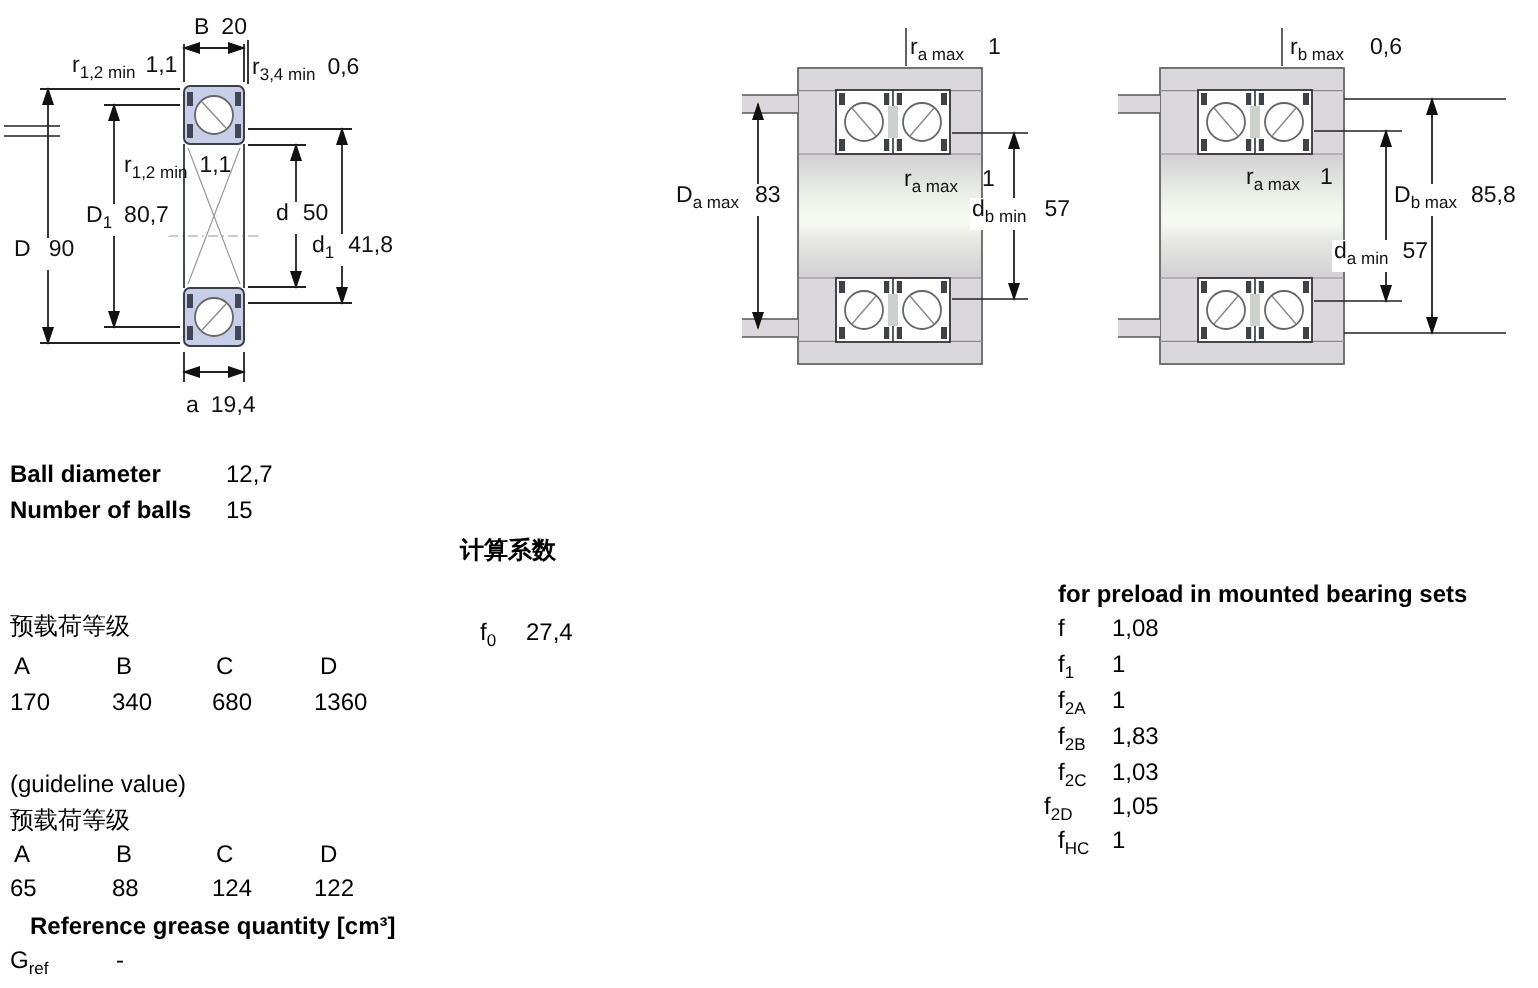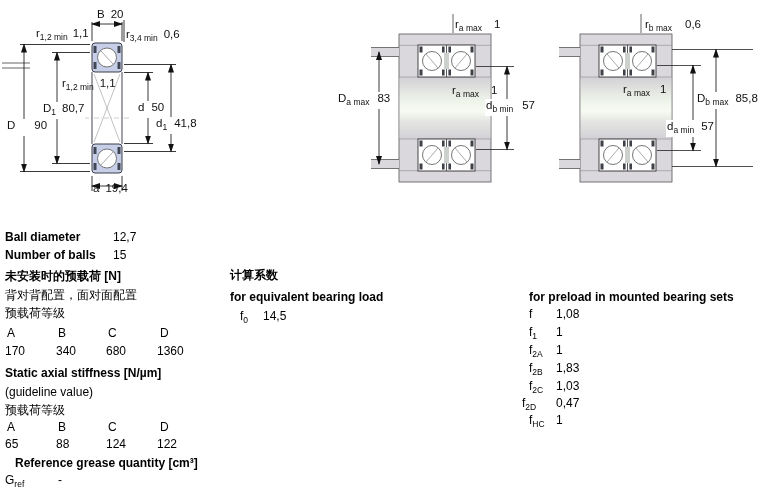--- a/index.html
+++ b/index.html
@@ -194,82 +194,78 @@
         <path d="M641,14 V33" stroke-width="0.7"></path>
       </g>
     </g>
   </svg>
 
   <div class="dim" style="left:97px;top:8px"><span>B</span><sub></sub><span class="val" style="margin-left:6px">20</span></div>
   <div class="dim" style="left:36px;top:27px"><span>r</span><sub>1,2 min</sub><span class="val" style="margin-left:5px">1,1</span></div>
   <div class="dim" style="left:126px;top:28px"><span>r</span><sub>3,4 min</sub><span class="val" style="margin-left:6px">0,6</span></div>
   <div class="dim" style="left:62px;top:77px"><span>r</span><sub>1,2 min</sub><span class="val" style="margin-left:6px">1,1</span></div>
   <div class="dim bg" style="left:42px;top:102px"><span>D</span><sub>1</sub><span class="val" style="margin-left:6px">80,7</span></div>
-  <div class="dim bg" style="left:6px;top:119px"><span>D</span><sub></sub><span class="val" style="margin-left:19px">90</span></div>
+  <div class="dim bg" style="left:6px;top:119px"><span>D</span><sub></sub><span class="val" style="margin-left:9px">90</span></div>
   <div class="dim bg" style="left:137px;top:101px"><span>d</span><sub></sub><span class="val" style="margin-left:7px">50</span></div>
   <div class="dim bg" style="left:155px;top:117px"><span>d</span><sub>1</sub><span class="val" style="margin-left:7px">41,8</span></div>
-  <div class="dim" style="left:93px;top:182px"><span>a</span><sub></sub><span class="val" style="margin-left:6px">19,4</span></div>
+  <div class="dim" style="left:93px;top:197px"><span>a</span><sub></sub><span class="val" style="margin-left:6px">19,4</span></div>
 
   <div class="dim" style="left:455px;top:18px"><span>r</span><sub>a max</sub><span class="val" style="margin-left:12px">1</span></div>
   <div class="dim" style="left:452px;top:84px"><span>r</span><sub>a max</sub><span class="val" style="margin-left:12px">1</span></div>
   <div class="dim bg" style="left:337px;top:92px"><span>D</span><sub>a max</sub><span class="val" style="margin-left:8px">83</span></div>
   <div class="dim bg" style="left:485px;top:99px"><span>d</span><sub>b min</sub><span class="val" style="margin-left:9px">57</span></div>
 
   <div class="dim" style="left:645px;top:18px"><span>r</span><sub>b max</sub><span class="val" style="margin-left:13px">0,6</span></div>
   <div class="dim" style="left:623px;top:83px"><span>r</span><sub>a max</sub><span class="val" style="margin-left:10px">1</span></div>
   <div class="dim bg" style="left:696px;top:92px"><span>D</span><sub>b max</sub><span class="val" style="margin-left:7px">85,8</span></div>
   <div class="dim bg" style="left:666px;top:120px"><span>d</span><sub>a min</sub><span class="val" style="margin-left:7px">57</span></div>
 
   <span class="t b" style="left:5px;top:230px">Ball diameter</span>
   <span class="t" style="left:113px;top:230px">12,7</span>
   <span class="t b" style="left:5px;top:248px">Number of balls</span>
   <span class="t" style="left:113px;top:248px">15</span>
 
-  <span class="t b" style="left:5px;top:269px">未安装时的预载荷 [N]</span>
-  <span class="t" style="left:5px;top:288px">背对背配置，面对面配置</span>
   <span class="t" style="left:5px;top:306px">预载荷等级</span>
   <span class="t" style="left:7px;top:326px">A</span>
   <span class="t" style="left:58px;top:326px">B</span>
   <span class="t" style="left:108px;top:326px">C</span>
   <span class="t" style="left:160px;top:326px">D</span>
   <span class="t" style="left:5px;top:344px">170</span>
   <span class="t" style="left:56px;top:344px">340</span>
   <span class="t" style="left:106px;top:344px">680</span>
   <span class="t" style="left:157px;top:344px">1360</span>
 
-  <span class="t b" style="left:5px;top:366px">Static axial stiffness [N/µm]</span>
   <span class="t" style="left:5px;top:385px">(guideline value)</span>
   <span class="t" style="left:5px;top:403px">预载荷等级</span>
   <span class="t" style="left:7px;top:420px">A</span>
   <span class="t" style="left:58px;top:420px">B</span>
   <span class="t" style="left:108px;top:420px">C</span>
   <span class="t" style="left:160px;top:420px">D</span>
   <span class="t" style="left:5px;top:437px">65</span>
   <span class="t" style="left:56px;top:437px">88</span>
   <span class="t" style="left:106px;top:437px">124</span>
   <span class="t" style="left:157px;top:437px">122</span>
 
   <span class="t b" style="left:15px;top:456px">Reference grease quantity [cm³]</span>
   <span class="t" style="left:5px;top:473px"><span>G</span><sub>ref</sub></span>
   <span class="t" style="left:58px;top:473px">-</span>
 
   <span class="t b" style="left:230px;top:268px">计算系数</span>
-  <span class="t b" style="left:230px;top:290px">for equivalent bearing load</span>
   <span class="t" style="left:240px;top:309px"><span>f</span><sub>0</sub></span>
-  <span class="t" style="left:263px;top:309px">14,5</span>
+  <span class="t" style="left:263px;top:309px">27,4</span>
 
   <span class="t b" style="left:529px;top:290px">for preload in mounted bearing sets</span>
   <span class="t" style="left:529px;top:307px"><span>f</span><sub></sub></span>
   <span class="t" style="left:556px;top:307px">1,08</span>
   <span class="t" style="left:529px;top:325px"><span>f</span><sub>1</sub></span>
   <span class="t" style="left:556px;top:325px">1</span>
   <span class="t" style="left:529px;top:343px"><span>f</span><sub>2A</sub></span>
   <span class="t" style="left:556px;top:343px">1</span>
   <span class="t" style="left:529px;top:361px"><span>f</span><sub>2B</sub></span>
   <span class="t" style="left:556px;top:361px">1,83</span>
   <span class="t" style="left:529px;top:379px"><span>f</span><sub>2C</sub></span>
   <span class="t" style="left:556px;top:379px">1,03</span>
   <span class="t" style="left:522px;top:396px"><span>f</span><sub>2D</sub></span>
-  <span class="t" style="left:556px;top:396px">0,47</span>
+  <span class="t" style="left:556px;top:396px">1,05</span>
   <span class="t" style="left:529px;top:413px"><span>f</span><sub>HC</sub></span>
   <span class="t" style="left:556px;top:413px">1</span>
 
 </div>
 
 </body></html>

